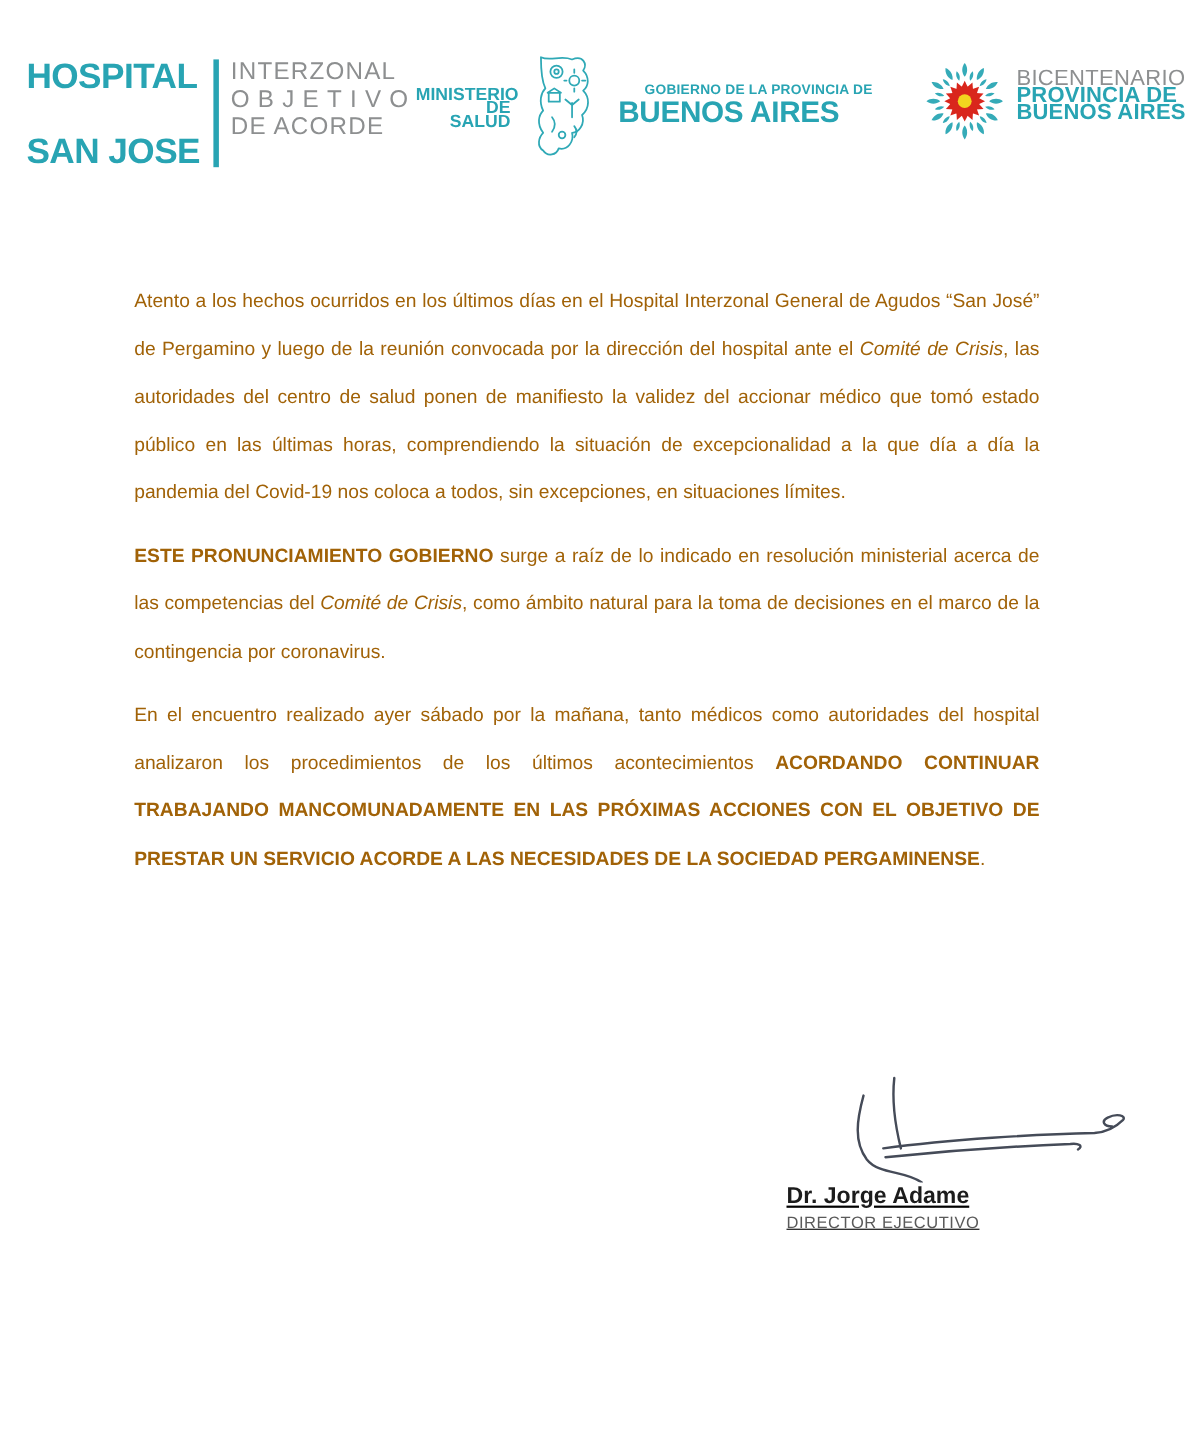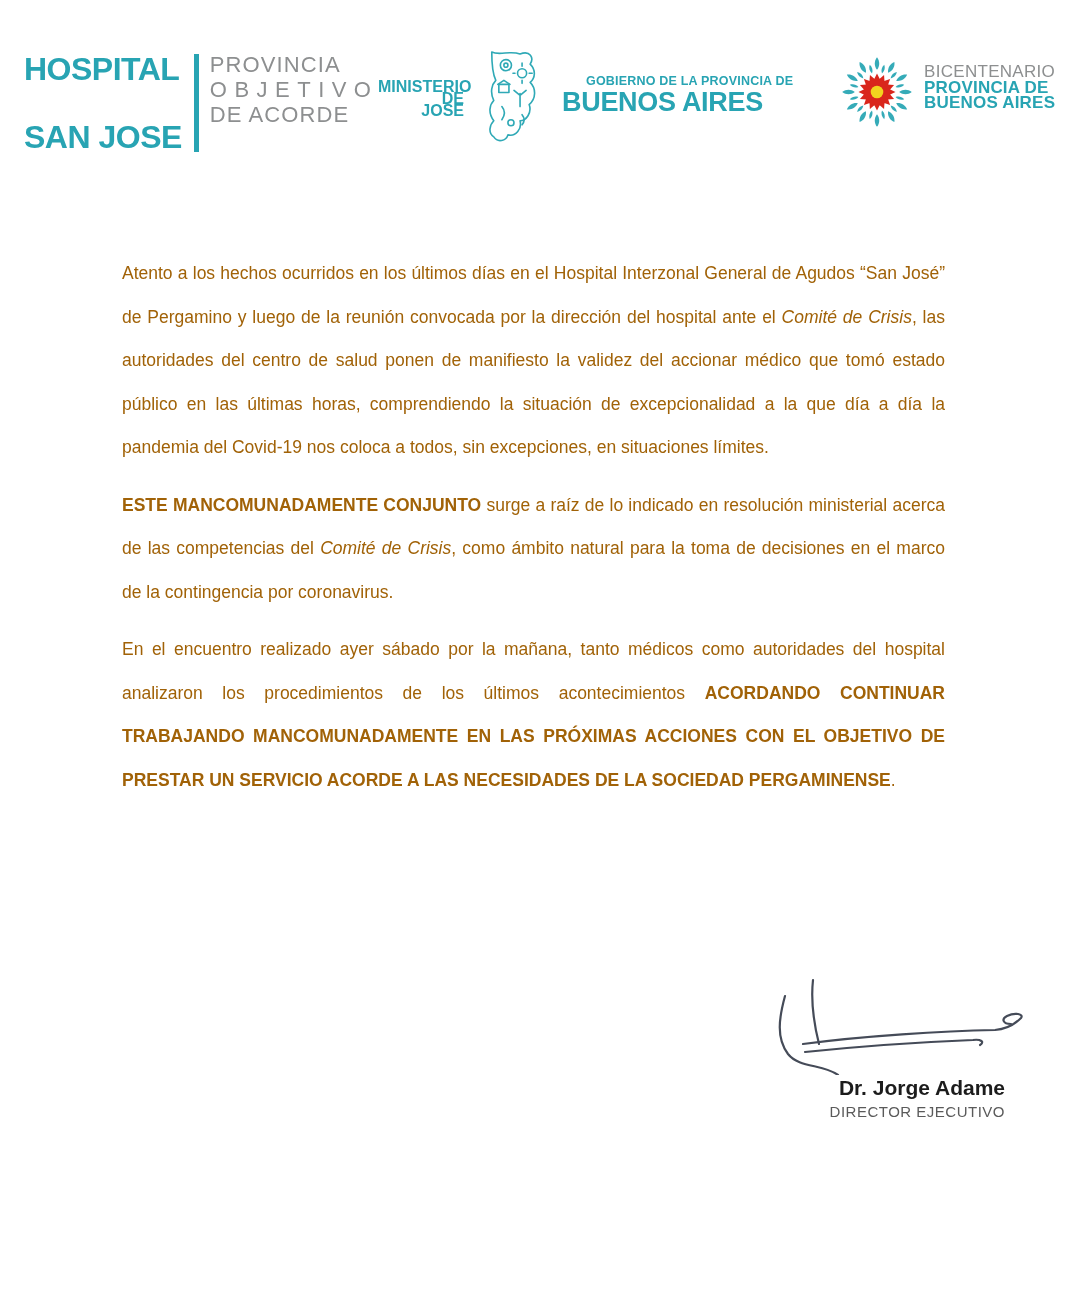--- a/index.html
+++ b/index.html
@@ -23,37 +23,37 @@
 
   
   .ministry-text{position:absolute;left:378px;top:81px;width:86px;text-align:right;color:var(--teal);font-weight:700;font-size:16px;line-height:12px;}
   .map-icon{position:absolute;left:479px;top:48px;}
   .gov-text{position:absolute;left:562px;top:74px;color:var(--teal);}
   .gov-line1{font-weight:700;font-size:12.5px;letter-spacing:.2px;line-height:14px;margin-left:24px;}
   .gov-line2{font-weight:700;font-size:27px;letter-spacing:-0.3px;line-height:28px;}
 
   
   .bic-emblem{position:absolute;left:840px;top:55px;}
-  .bic-text{position:absolute;left:924px;top:64px;line-height:15.5px;font-size:17px;}
+  .bic-text{position:absolute;left:924px;top:64px;line-height:15.5px;font-size:20px;}
   .bic-line1{color:var(--logo-gray);font-weight:400;letter-spacing:.3px;}
   .bic-line2,.bic-line3{color:var(--teal);font-weight:700;letter-spacing:.2px;}
 
   
   .body-text{
     position:absolute;left:122px;top:252px;width:823px;
     color:#a16207;font-size:17.5px;line-height:43.5px;
     text-align:justify;
   }
   .para{margin:0 0 14px 0;}
   .seg-bold{font-weight:700;}
   .seg-italic{font-style:italic;}
   .seg-normal{font-weight:400;}
 
   
-  .signature-block{position:absolute;left:715px;top:972px;width:290px;text-align:right;}
+  .signature-block{position:absolute;left:715px;top:972px;width:290px;text-align:left;text-decoration:underline;}
   .signature-scrawl{display:block;margin:0 0 0 28px;}
   .sig-name{font-weight:700;font-size:21px;color:#1c1c1c;line-height:26px;}
   .sig-title{font-size:15px;color:#5a5a5a;letter-spacing:.5px;line-height:22px;}
 
   :root{
     --teal:#28a4b3;
     --logo-gray:#8d8f90;
   }
   svg{display:block;}
 </style>
@@ -61,30 +61,30 @@
 <body>
 
 <div class="page">
 
   <div class="hospital-logo">
     <div class="hl-row">
       <div class="hl-name"><span>HOSPITAL</span><br>
         <span>SAN JOSE</span></div>
       <div class="hl-bar"></div>
       <div class="hl-desc">
-        <div class="ls-med">PROVINCIA</div>
+        <div class="ls-med">INTERZONAL</div>
         <div class="ls-wide">OBJETIVO</div>
         <div class="ls-med">DE ACORDE</div>
       </div>
     </div>
   </div>
 
   <div class="ministry-text">
     <div>MINISTERIO DE</div>
-    <div>JOSE</div>
+    <div>SALUD</div>
   </div>
 
   <div class="map-icon">
     <svg width="72" height="97" viewBox="0 0 70 96" fill="none" stroke="#2fa9b6" stroke-width="1.6" stroke-linecap="round" stroke-linejoin="round">
       <path d="M12,4 C20,8 30,2 40,6 C50,2 54,10 50,16 C56,22 55,30 50,34 C56,40 56,50 49,56 C52,64 46,72 40,72 C42,80 36,88 28,86 C26,92 18,94 14,88 C8,84 10,76 14,72 C8,64 10,56 14,52 C10,44 12,36 16,32 C12,24 12,12 12,4 Z"></path>
       <circle cx="26" cy="17" r="5.5"></circle>
       <circle cx="26" cy="17" r="2"></circle>
       <circle cx="42" cy="25" r="4.5"></circle>
       <path d="M42,18 v-3 M49,25 h3 M42,32 v3 M35,25 h-2"></path>
       <rect x="19" y="36" width="10" height="8"></rect>
@@ -158,21 +158,21 @@
   </div>
 
   <div class="bic-text">
     <div class="bic-line1">BICENTENARIO</div>
     <div class="bic-line2">PROVINCIA DE</div>
     <div class="bic-line3">BUENOS AIRES</div>
   </div>
 
   <div class="body-text">
     <p class="para"><span class="seg-normal">Atento a los hechos ocurridos en los últimos días en el Hospital Interzonal General de Agudos “San José” de Pergamino y luego de la reunión convocada por la dirección del hospital ante el </span><span class="seg-italic">Comité de Crisis</span><span class="seg-normal">, las autoridades del centro de salud ponen de manifiesto la validez del accionar médico que tomó estado público en las últimas horas, comprendiendo la situación de excepcionalidad a la que día a día la pandemia del Covid-19 nos coloca a todos, sin excepciones, en situaciones límites.</span></p>
-    <p class="para"><span class="seg-bold">ESTE MANCOMUNADAMENTE CONJUNTO</span><span class="seg-normal"> surge a raíz de lo indicado en resolución ministerial acerca de las competencias del </span><span class="seg-italic">Comité de Crisis</span><span class="seg-normal">, como ámbito natural para la toma de decisiones en el marco de la contingencia por coronavirus.</span></p>
+    <p class="para"><span class="seg-bold">ESTE PRONUNCIAMIENTO GOBIERNO</span><span class="seg-normal"> surge a raíz de lo indicado en resolución ministerial acerca de las competencias del </span><span class="seg-italic">Comité de Crisis</span><span class="seg-normal">, como ámbito natural para la toma de decisiones en el marco de la contingencia por coronavirus.</span></p>
     <p class="para"><span class="seg-normal">En el encuentro realizado ayer sábado por la mañana, tanto médicos como autoridades del hospital analizaron los procedimientos de los últimos acontecimientos </span><span class="seg-bold">ACORDANDO CONTINUAR TRABAJANDO MANCOMUNADAMENTE EN LAS PRÓXIMAS ACCIONES CON EL OBJETIVO DE PRESTAR UN SERVICIO ACORDE A LAS NECESIDADES DE LA SOCIEDAD PERGAMINENSE</span><span class="seg-normal">.</span></p>
   </div>
 
   <div class="signature-block">
     <svg class="signature-scrawl" width="280" height="103" viewBox="0 0 280 103" fill="none" stroke="#454b58" stroke-width="2.2" stroke-linecap="round">
       <path d="M70,8 C68,26 70,48 76,72"></path>
       <path d="M42,24 C36,46 33,66 45,82 C56,96 80,92 95,103"></path>
       <path d="M60,72 C120,64 200,59 252,58 C264,57 272,52 278,46 C281,42 272,40 264,44 C258,47 260,52 268,52"></path>
       <path d="M62,80 C120,74 180,70 230,68 C238,67 242,70 237,73"></path>
     </svg>

